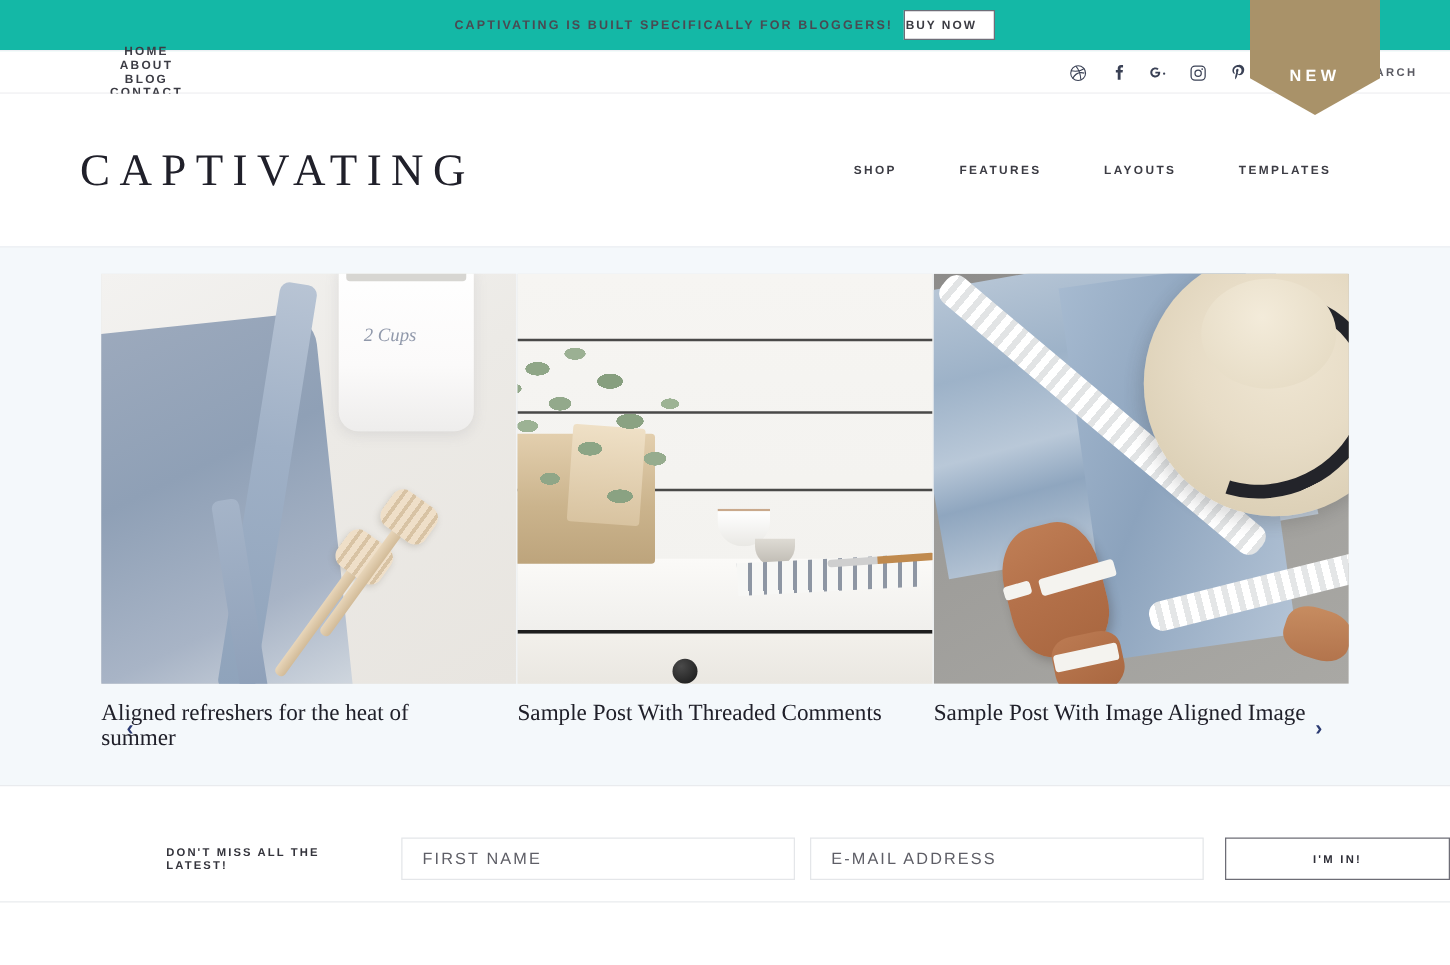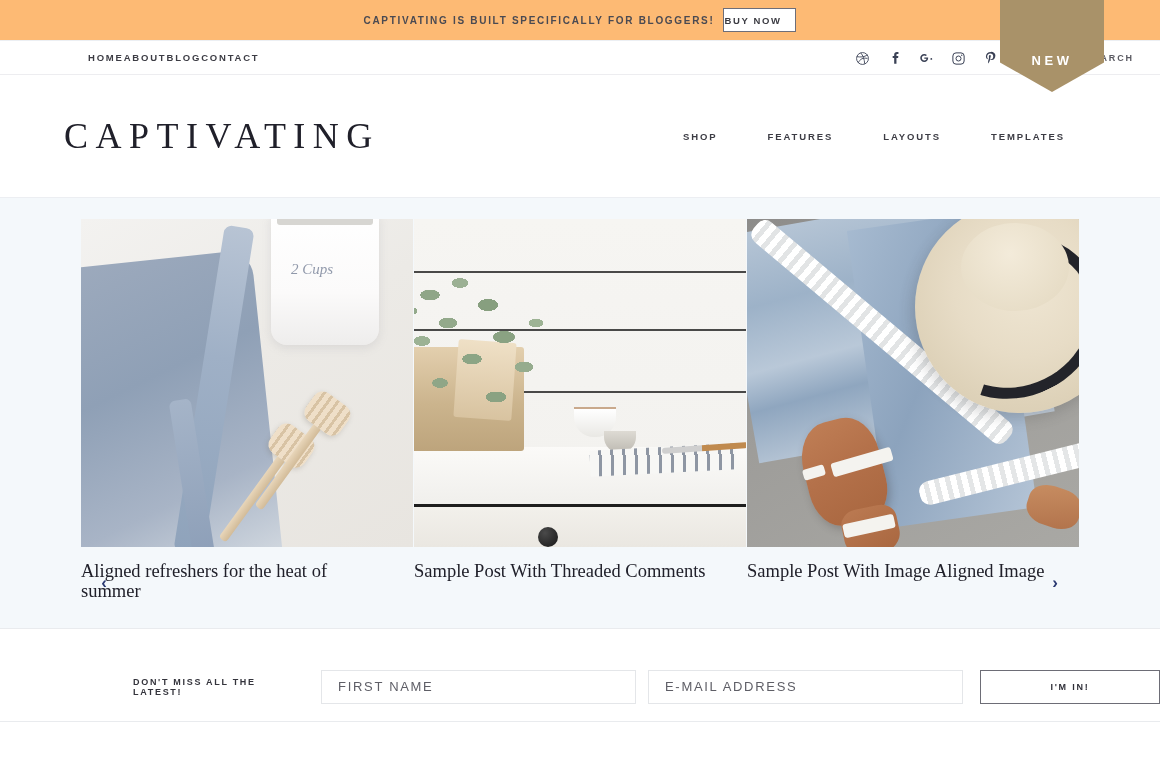--- a/index.html
+++ b/index.html
@@ -8,21 +8,21 @@
     background: #ffffff;
     font-family: "Liberation Sans", sans-serif;
     overflow: hidden;
   }
   .page { position: relative; width: 1160px; height: 772px; background:#fff; }
 
   
   .topbar {
     position: relative;
     height: 41px;
-    background: #fdba74;
+    background: #14b8a6;
     border-bottom: 1px solid #eceff3;
     display: flex; align-items: center; justify-content: center;
     gap: 0;
   }
   .topbar-text {
     font-size: 10px; letter-spacing: 1.7px; font-weight: 700;
     color: #4a4a52; text-transform: uppercase; white-space: nowrap;
   }
   .buy-now {
     margin-left: 8px;
@@ -38,21 +38,21 @@
   }
 
   
   .utilbar {
     position: relative;
     height: 34px;
     background: #ffffff;
     border-bottom: 1px solid #ededf0;
     display: flex; align-items: center;
   }
-  .util-left { display: flex; margin-left: 88px; }
+  .util-left { display: flex; align-items: center; margin-left: 88px; flex-direction: column; }
   .util-left a {
     font-size: 9.5px; letter-spacing: 1.8px; color: #3c3c44;
     text-decoration: none; text-transform: uppercase; font-weight: 600;
     white-space: nowrap;
   }
   .util-right {
     position: absolute; right: 26px; top: 0; height: 34px;
     display: flex; align-items: center; gap: 16px;
   }
   .soc {

